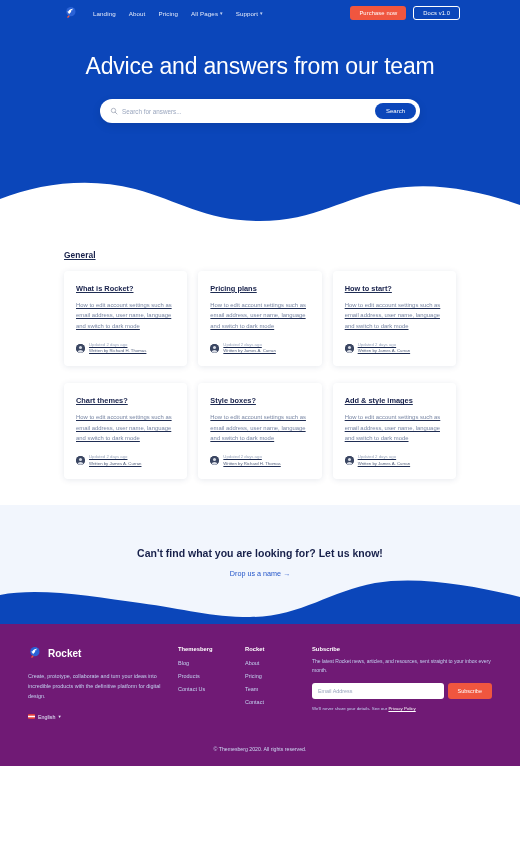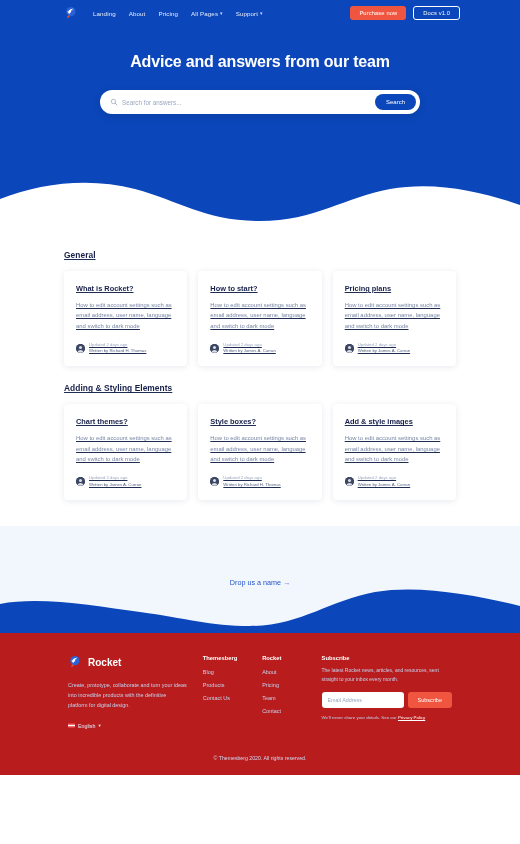--- a/index.html
+++ b/index.html
@@ -42,21 +42,21 @@
     white-space:nowrap; letter-spacing:.1px;
   }
   .btn-docs {
     background:transparent; color:#fff; font-size:5.8px;
     padding:3px 9px; border-radius:3px; border:1px solid #ffffff;
     white-space:nowrap; letter-spacing:.1px;
   }
 
   .hero-body { text-align:center; padding-top:27px; }
   .hero-title {
-    color:#ffffff; font-size:16px; font-weight:bold;
+    color:#ffffff; font-size:23px; font-weight:normal;
     letter-spacing:-.2px;
   }
   .hero-sub {
     color:#d3deF6; font-size:7.2px; margin-top:10px; letter-spacing:.05px;
   }
   .search-wrap {
     margin:19px auto 0; width:320px; height:24px;
     background:#ffffff; border-radius:14px;
     display:flex; align-items:center; padding:0 4px 0 10px;
     box-shadow:0 3px 10px rgba(0,0,0,.10);
@@ -111,21 +111,21 @@
     padding:42px 0 44px;
   }
   .cta-title { font-size:10.5px; font-weight:bold; color:#17204a; }
   .cta-link {
     display:inline-block; margin-top:10px;
     color:#2355c9; font-size:7.2px; text-decoration:none;
   }
   .wave-bottom { position:absolute; left:0; bottom:-1px; width:520px; display:block; }
 
   
-  .footer { background:#b91c1c; padding:22px 68px 0; position:relative; }
+  .footer { background:#701a75; padding:22px 28px 0; position:relative; }
   .footer-grid { display:flex; }
   .f-brand { width:150px; padding-right:16px; }
   .f-brand-row { display:flex; align-items:center; gap:5px; }
   .f-brand-name { color:#fff; font-size:10px; font-weight:bold; }
   .f-tagline {
     color:#c3d2f0; font-size:5.4px; line-height:1.85; margin-top:10px;
   }
   .lang {
     display:flex; align-items:center; gap:3px; margin-top:13px;
   }
@@ -234,55 +234,54 @@
             <path d="M3.5 23c1.3-5 5-7 8.5-7s7.2 2 8.5 7z" fill="#d9dde6"></path>
           </svg>
           <div class="meta">
             <span class="meta-updated">Updated 2 days ago</span>
             <span class="meta-author">Written by Richard H. Thomas</span>
           </div>
         </div>
       </article>
 
       <article class="card">
+        <div class="card-title">Pricing plans</div>
+        <div class="card-desc">How to edit account settings such as email address, user name, language and switch to dark mode</div>
+        <div class="card-foot">
+          <svg class="avatar" viewBox="0 0 24 24">
+            <circle cx="12" cy="12" r="12" fill="#3b4763"></circle>
+            <circle cx="12" cy="9" r="4" fill="#d9dde6"></circle>
+            <path d="M3.5 23c1.3-5 5-7 8.5-7s7.2 2 8.5 7z" fill="#d9dde6"></path>
+          </svg>
+          <div class="meta">
+            <span class="meta-updated">Updated 2 days ago</span>
+            <span class="meta-author">Written by James A. Curran</span>
+          </div>
+        </div>
+      </article>
+
+      <article class="card">
         <div class="card-title">How to start?</div>
         <div class="card-desc">How to edit account settings such as email address, user name, language and switch to dark mode</div>
         <div class="card-foot">
           <svg class="avatar" viewBox="0 0 24 24">
             <circle cx="12" cy="12" r="12" fill="#3b4763"></circle>
             <circle cx="12" cy="9" r="4" fill="#d9dde6"></circle>
             <path d="M3.5 23c1.3-5 5-7 8.5-7s7.2 2 8.5 7z" fill="#d9dde6"></path>
           </svg>
           <div class="meta">
             <span class="meta-updated">Updated 2 days ago</span>
             <span class="meta-author">Written by James A. Curran</span>
           </div>
         </div>
       </article>
-
-      <article class="card">
-        <div class="card-title">Pricing plans</div>
-        <div class="card-desc">How to edit account settings such as email address, user name, language and switch to dark mode</div>
-        <div class="card-foot">
-          <svg class="avatar" viewBox="0 0 24 24">
-            <circle cx="12" cy="12" r="12" fill="#3b4763"></circle>
-            <circle cx="12" cy="9" r="4" fill="#d9dde6"></circle>
-            <path d="M3.5 23c1.3-5 5-7 8.5-7s7.2 2 8.5 7z" fill="#d9dde6"></path>
-          </svg>
-          <div class="meta">
-            <span class="meta-updated">Updated 2 days ago</span>
-            <span class="meta-author">Written by James A. Curran</span>
-          </div>
-        </div>
-      </article>
     </div>
 
     <div class="section-gap"></div>
 
-    <h2 class="section-title">Adding &amp; Styling Elements</h2>
     <div class="card-row">
 
       <article class="card">
         <div class="card-title">Chart themes?</div>
         <div class="card-desc">How to edit account settings such as email address, user name, language and switch to dark mode</div>
         <div class="card-foot">
           <svg class="avatar" viewBox="0 0 24 24">
             <circle cx="12" cy="12" r="12" fill="#3b4763"></circle>
             <circle cx="12" cy="9" r="4" fill="#d9dde6"></circle>
             <path d="M3.5 23c1.3-5 5-7 8.5-7s7.2 2 8.5 7z" fill="#d9dde6"></path>
@@ -323,20 +322,21 @@
             <span class="meta-updated">Updated 2 days ago</span>
             <span class="meta-author">Written by James A. Curran</span>
           </div>
         </div>
       </article>
     </div>
   </section>
 
   <div class="cta-wrap">
     <section class="cta">
+      <div class="cta-title">Can't find what you are looking for? Let us know!</div>
       <a class="cta-link" href="#">Drop us a name →</a>
     </section>
     <svg class="wave-bottom" viewBox="0 0 520 52" preserveAspectRatio="none">
       <path d="M0,22 C40,14 95,24 140,30 C185,36 210,44 250,44 C300,44 330,18 375,10 C420,2 480,14 520,24 L520,52 L0,52 Z" fill="#0b46ba"></path>
     </svg>
   </div>
 
   <footer class="footer">
     <div class="footer-grid">
 

